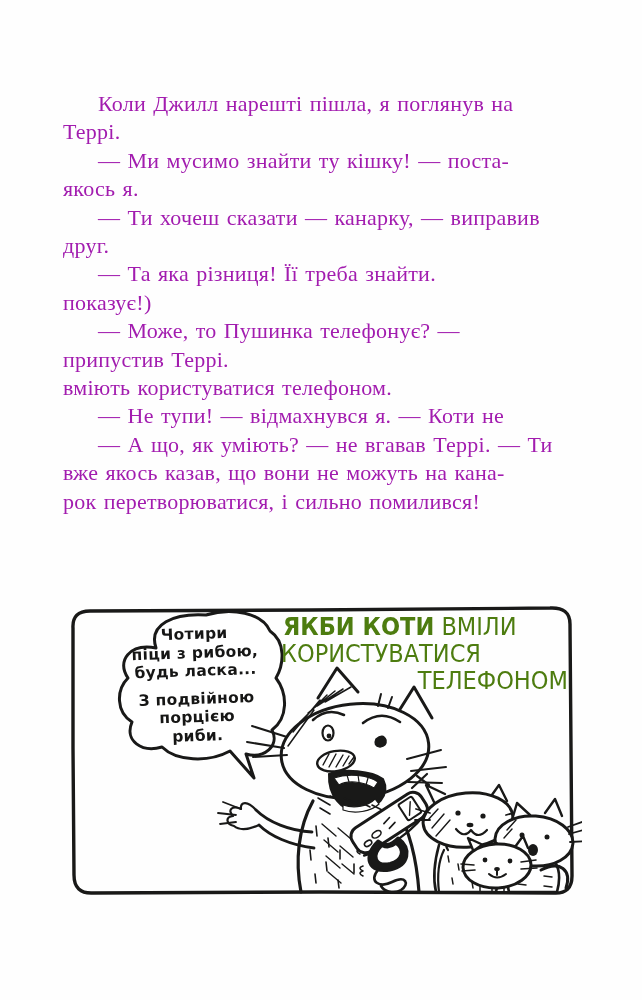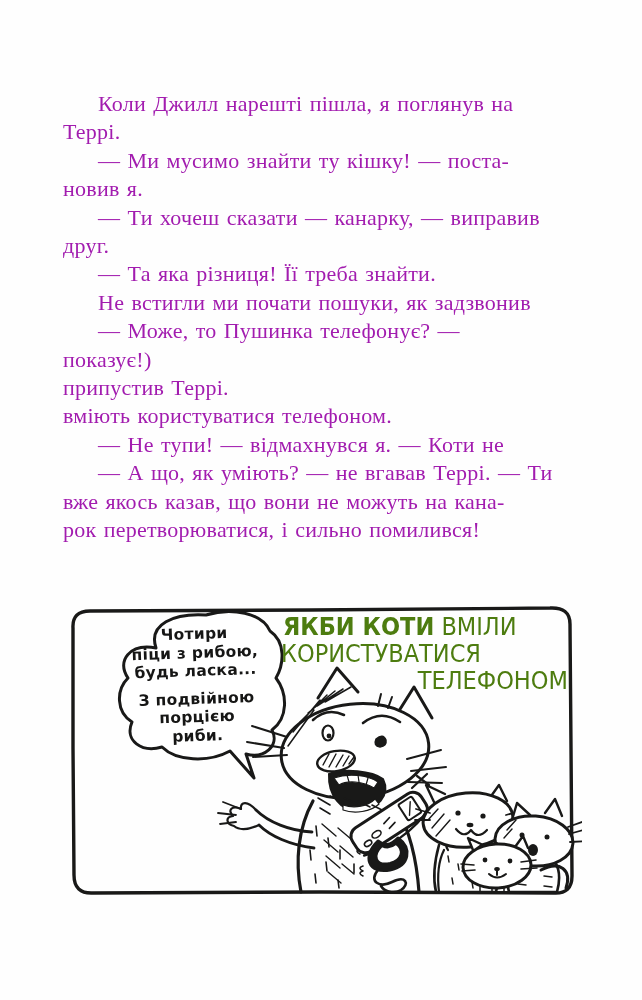--- a/index.html
+++ b/index.html
@@ -47,27 +47,26 @@
 </style>
 </head>
 <body>
 
 <div class="page">
 
   <div class="text-block">
     <div class="line indent">Коли Джилл нарешті пішла, я поглянув на</div>
     <div class="line">Террі.</div>
     <div class="line indent">— Ми мусимо знайти ту кішку! — поста-</div>
-    <div class="line">новив я.</div>
+    <div class="line">якось я.</div>
     <div class="line indent">— Ти хочеш сказати — канарку, — виправив</div>
     <div class="line">друг.</div>
     <div class="line indent">— Та яка різниця! Її треба знайти.</div>
-    <div class="line indent">Не встигли ми почати пошуки, як задзвонив</div>
+    <div class="line">показує!)</div>
     <div class="line indent">— Може, то Пушинка телефонує? —</div>
-    <div class="line">показує!)</div>
     <div class="line">припустив Террі.</div>
     <div class="line">вміють користуватися телефоном.</div>
     <div class="line indent">— Не тупи! — відмахнувся я. — Коти не</div>
     <div class="line indent">— А що, як уміють? — не вгавав Террі. — Ти</div>
     <div class="line">вже якось казав, що вони не можуть на кана-</div>
     <div class="line">рок перетворюватися, і сильно помилився!</div>
   </div>
 
   <div class="illustration">
 

